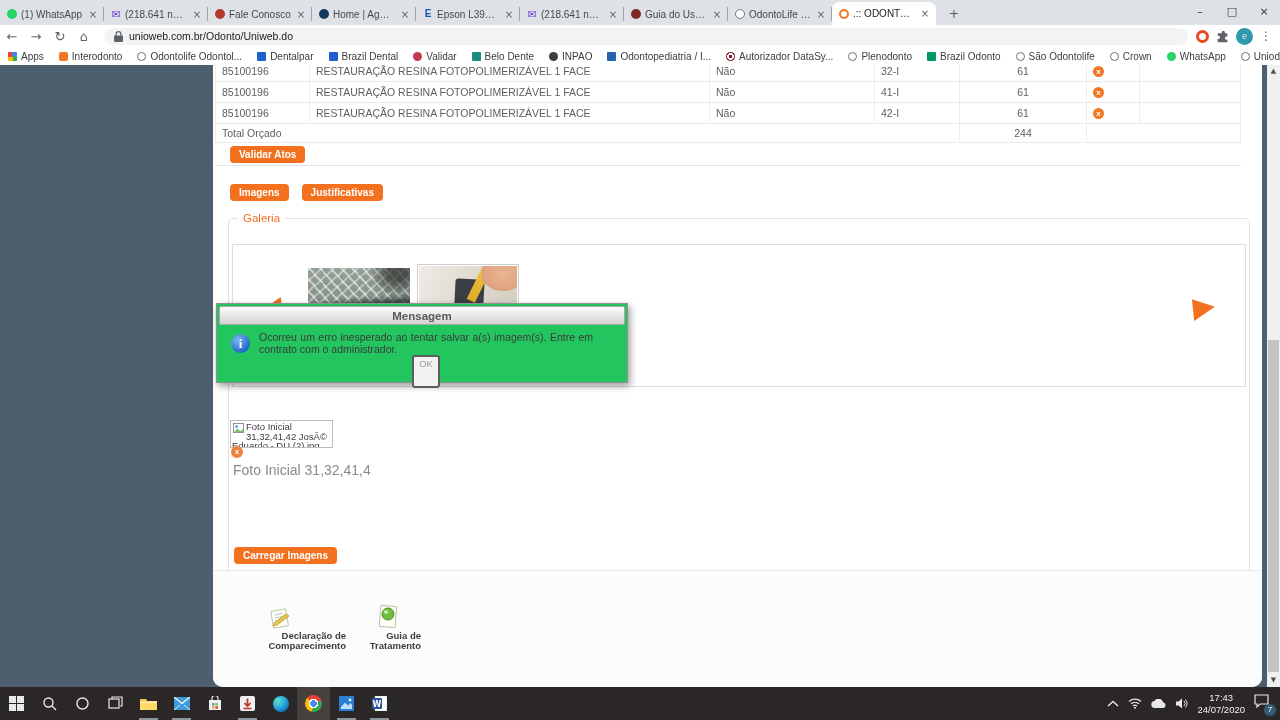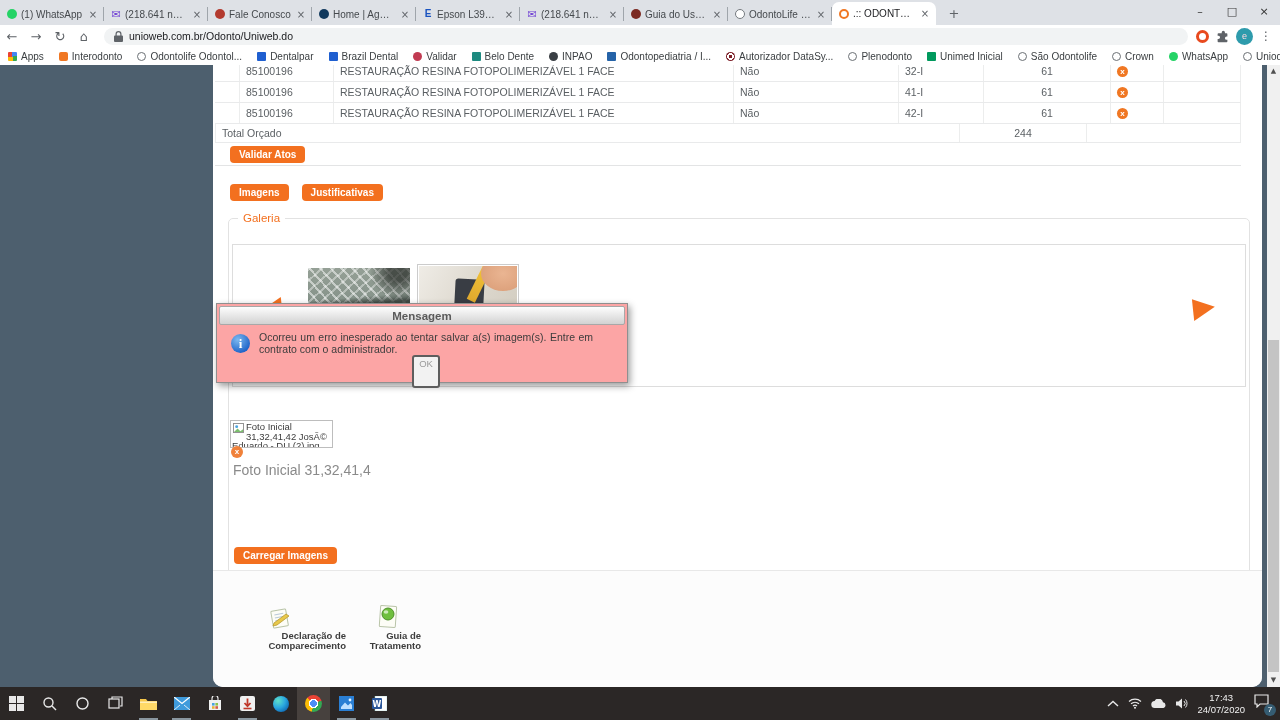--- a/index.html
+++ b/index.html
@@ -53,21 +53,21 @@
 
   
   #page { position:absolute; top:65px; left:0; width:1280px; height:622px; background:#4d5f6e; }
   #panel { position:absolute; left:213px; top:0; width:1049px; height:622px; background:#fff; border-radius:0 0 10px 10px; overflow:hidden; }
 
   
   #acttable { position:absolute; left:2px; top:-4px; width:1026px; font-size:10.5px; color:#5a5f63; }
   .trow { display:flex; border-bottom:1px solid #e9eaeb; align-items:center; height:21px; }
   .trow > div { border-right:1px solid #eceded; height:100%; display:flex; align-items:center; padding-left:6px; overflow:hidden; white-space:nowrap; }
   .trow > div:first-child { border-left:1px solid #eceded; }
-  .c1 { width:95px;margin-left:24px; } .c2 { width:400px; } .c3 { width:165px; } .c4 { width:85px; }
+  .c1 { width:95px; } .c2 { width:400px; } .c3 { width:165px; } .c4 { width:85px; }
   .c5 { width:127px; justify-content:center; padding-left:0 !important; } .c6 { width:53px; } .c7 { flex:1; }
   .cmerge1 { width:745px; } .cmerge2 { flex:1; }
   .xcirc { width:11px; height:11px; border-radius:50%; background:#f07723; color:#fff; font-size:8px; line-height:11px; text-align:center; font-weight:bold; }
   #vrow { height:23px; border-bottom:1px solid #e3e4e5; display:flex; align-items:center; padding-left:15px; }
 
   .obtn { display:inline-block; background:#f3701f; color:#fff; font-size:10px; font-weight:bold; padding:3px 9px; border-radius:4px; border:none; }
 
   #btnrow { position:absolute; left:17px; top:119px; display:flex; gap:13px; }
 
   
@@ -87,21 +87,21 @@
       linear-gradient(180deg,#95a096 0%,#87948b 35%,#6d7a72 55%,#8a958c 80%,#9aa39a 100%); }
   #thumb1-label { position:absolute; left:75px; top:109px; width:102px; text-align:center; font-size:9px; color:#555; }
   #thumb2card { position:absolute; left:184px; top:19px; width:102px; height:103px; background:#fff; border:1px solid #ccc; }
   #thumb2 { position:absolute; left:1px; top:1px; width:98px; height:84px; overflow:hidden;
     background:linear-gradient(120deg,#efece6 0%,#ded9cf 45%,#cfc9bc 100%); }
   .t2-object { position:absolute; left:36%; top:16%; width:30%; height:76%; background:#393d44; border-radius:3px; transform:rotate(3deg); }
   .t2-stick { position:absolute; left:58%; top:-8%; width:9px; height:52%; background:linear-gradient(#f6c83b,#dfa92d); transform:rotate(26deg); }
   .t2-finger { position:absolute; right:-8px; top:-10px; width:45%; height:42%; background:radial-gradient(#eab592,#d89a74); border-radius:50%; }
 
   
-  #modal { position:absolute; left:216px; top:238px; width:412px; height:80px; background:#fca5a5;
+  #modal { position:absolute; left:216px; top:238px; width:412px; height:80px; background:#22c55e;
     border:1px solid #8f8f8f; box-shadow:2px 3px 7px rgba(0,0,0,.4); padding:2px; z-index:50; }
   #modal-header { height:19px; border:1px solid #a8a8a8; border-radius:2px;
     background:linear-gradient(#fdfdfd,#d2d2d2); text-align:center; font-size:11.5px;
     font-weight:bold; color:#5a5a5a; line-height:18px; }
   #modal-body { position:relative; height:54px; }
   #info-icon { position:absolute; left:12px; top:9px; width:19px; height:19px; border-radius:50%;
     background:radial-gradient(circle at 35% 30%, #7db9f0, #1e63c8 75%); color:#fff;
     font-family:"Liberation Serif",serif; font-weight:bold; font-size:13px; text-align:center; line-height:19px; }
   #modal-msg { position:absolute; left:40px; top:6px; width:334px; font-size:10.5px; color:#3c3c3c; text-align:justify; line-height:1.15; }
   #ok-btn { position:absolute; left:193px; top:30px; width:28px; height:33px; background:#f2f2f2;
@@ -267,21 +267,21 @@
     <span class="bm">
         <span class="bicon target"></span>
         <span>Autorizador DataSy...</span>
       </span>
     <span class="bm">
         <span class="bicon gl"></span>
         <span>Plenodonto</span>
       </span>
     <span class="bm">
         <span class="bicon green"></span>
-        <span>Unimed Inicial</span>
+        <span>Brazil Odonto</span>
       </span>
     <span class="bm">
         <span class="bicon gl"></span>
         <span>São Odontolife</span>
       </span>
     <span class="bm">
         <span class="bicon gl"></span>
         <span>Crown</span>
       </span>
     <span class="bm">

